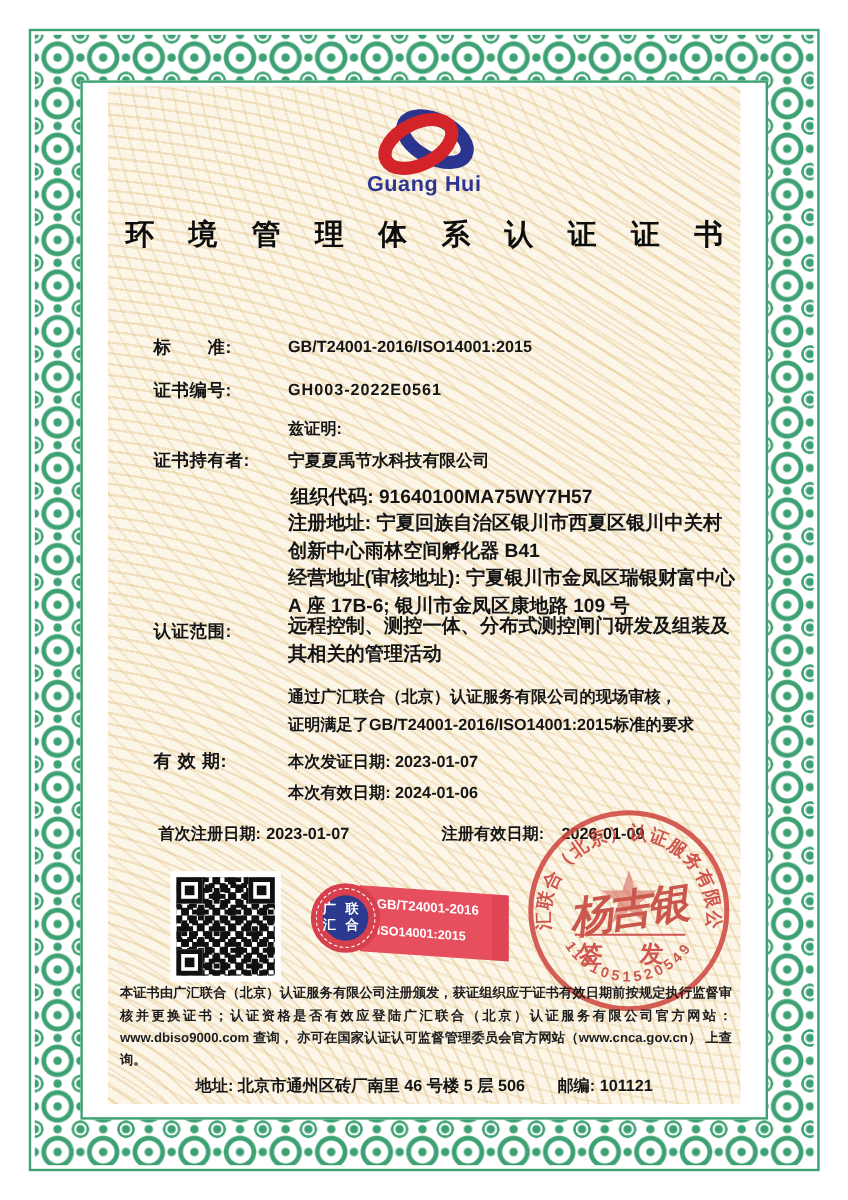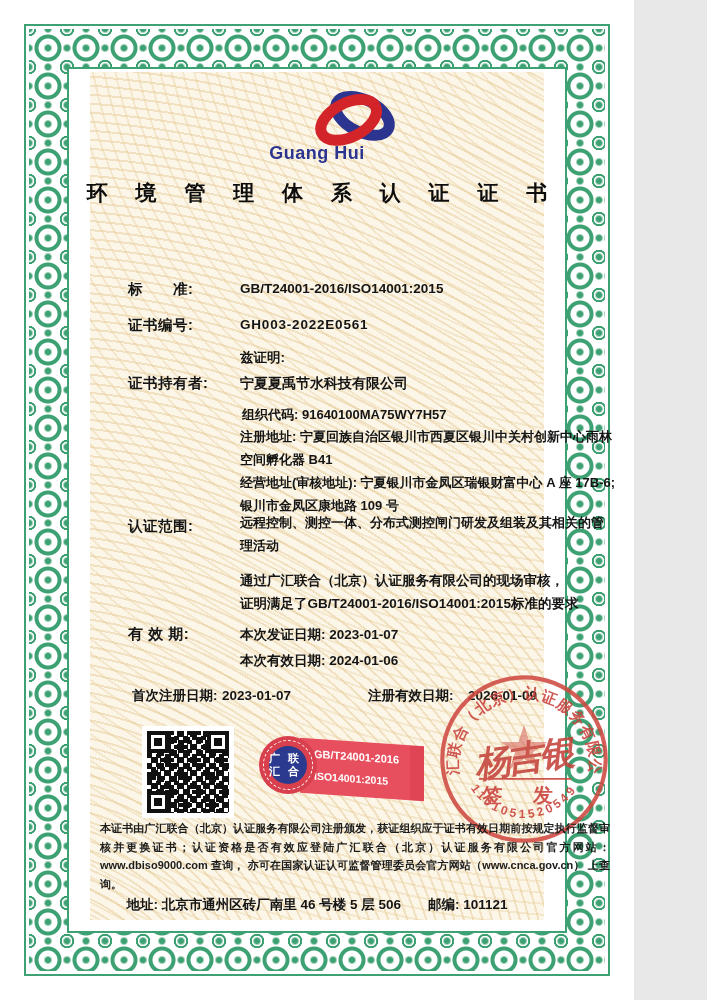--- a/index.html
+++ b/index.html
@@ -1,41 +1,41 @@
 <!DOCTYPE html>
 <html><head>
 <meta charset="utf-8">
 <style>
   html,body{margin:0;padding:0;background:#e8e8e8;}
-  .page{position:relative;width:634px;height:1000px;background:#ffffff;overflow:hidden;
+  .page{position:relative;width:707px;height:1000px;background:#ffffff;overflow:hidden;
         font-family:"Liberation Sans","DejaVu Sans",sans-serif;color:#151515;}
   
   .rule-outer{position:absolute;inset:24px;border:2px solid #3da173;}
   .ornament{position:absolute;inset:29px;background-color:#fff;
     background-image:
       radial-gradient(circle,#3da173 3px,transparent 4px),
       radial-gradient(circle,transparent 9px,#3da173 10px,#3da173 13px,transparent 14px),
       radial-gradient(circle,transparent 5px,#3da173 5.5px,#3da173 7px,transparent 7.5px);
     background-size:19px 19px,38px 38px,38px 38px;
     background-position:9.5px 9.5px,0 0,19px 19px;}
   .mask-inner{position:absolute;inset:67px;background:#fff;border:2px solid #3da173;}
   .panel{position:absolute;left:90px;right:90px;top:72px;bottom:80px;
     background-color:#fcf6e8;
     background-image:
       repeating-radial-gradient(circle at -15% 115%,rgba(228,196,138,.42) 0 2px,transparent 2px 9px),
       repeating-radial-gradient(circle at 115% -12%,rgba(228,196,138,.30) 0 2px,transparent 2px 11px);}
   
   .abs{position:absolute;}
   .lbl{font-weight:700;font-size:14.5px;letter-spacing:.5px;}
   .val{font-weight:700;font-size:13.5px;}
-  .par{font-weight:700;font-size:13px;line-height:23.2px;width:376px;}
+  .par{font-weight:700;font-size:16px;line-height:23.2px;width:376px;}
   
   .logo-text{left:0;right:0;top:143px;text-align:center;font-weight:700;font-size:18px;
              color:#2b3590;letter-spacing:.5px;}
-  .title{left:0;right:0;top:179px;text-align:center;font-size:21px;font-weight:900;
+  .title{left:0;right:0;top:179px;text-align:center;font-size:24px;font-weight:900;
          letter-spacing:11px;text-indent:11px;color:#0d0d0d;}
   
   .qr-wrap{left:142px;top:726px;width:92px;height:92px;background:#fff;}
   .qr{position:absolute;inset:5px;
       background:
         repeating-conic-gradient(#101010 0 25%,transparent 0 50%) 0 0/9px 9px,
         repeating-conic-gradient(#101010 0 25%,transparent 0 50%) 4px 6px/13px 13px,
         #fff;}
   .finder{position:absolute;width:14px;height:14px;border:4px solid #101010;background:#fff;}
   .finder::after{content:"";position:absolute;inset:3px;background:#101010;}

